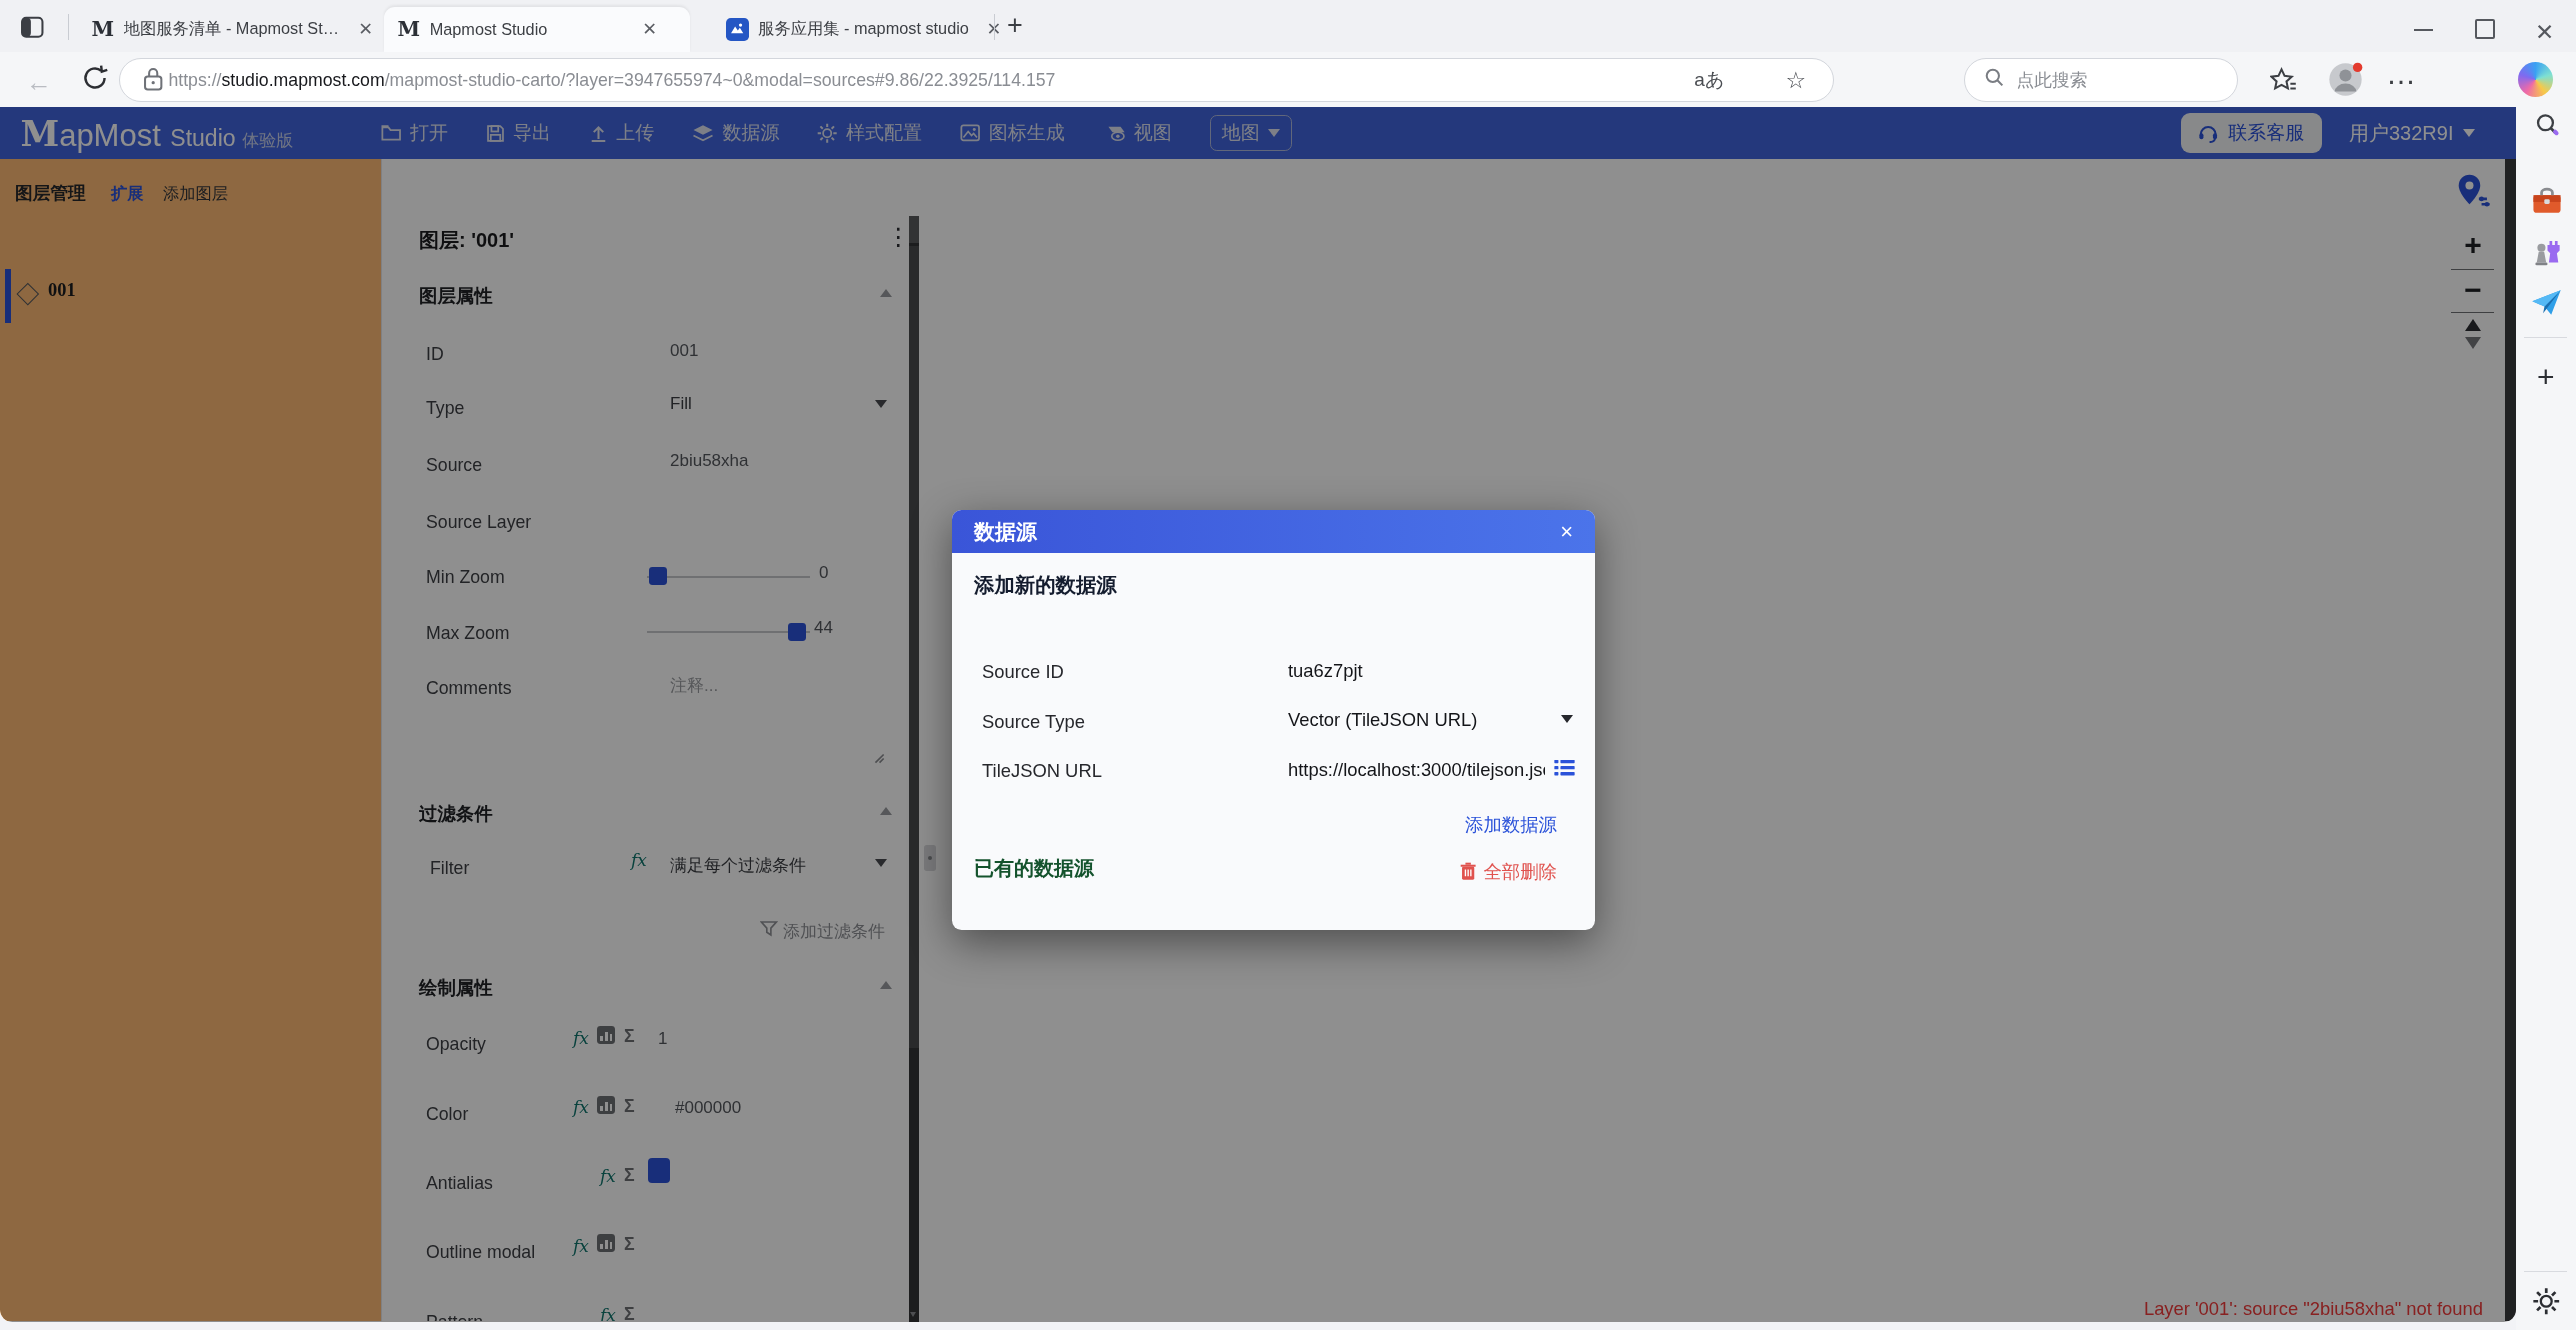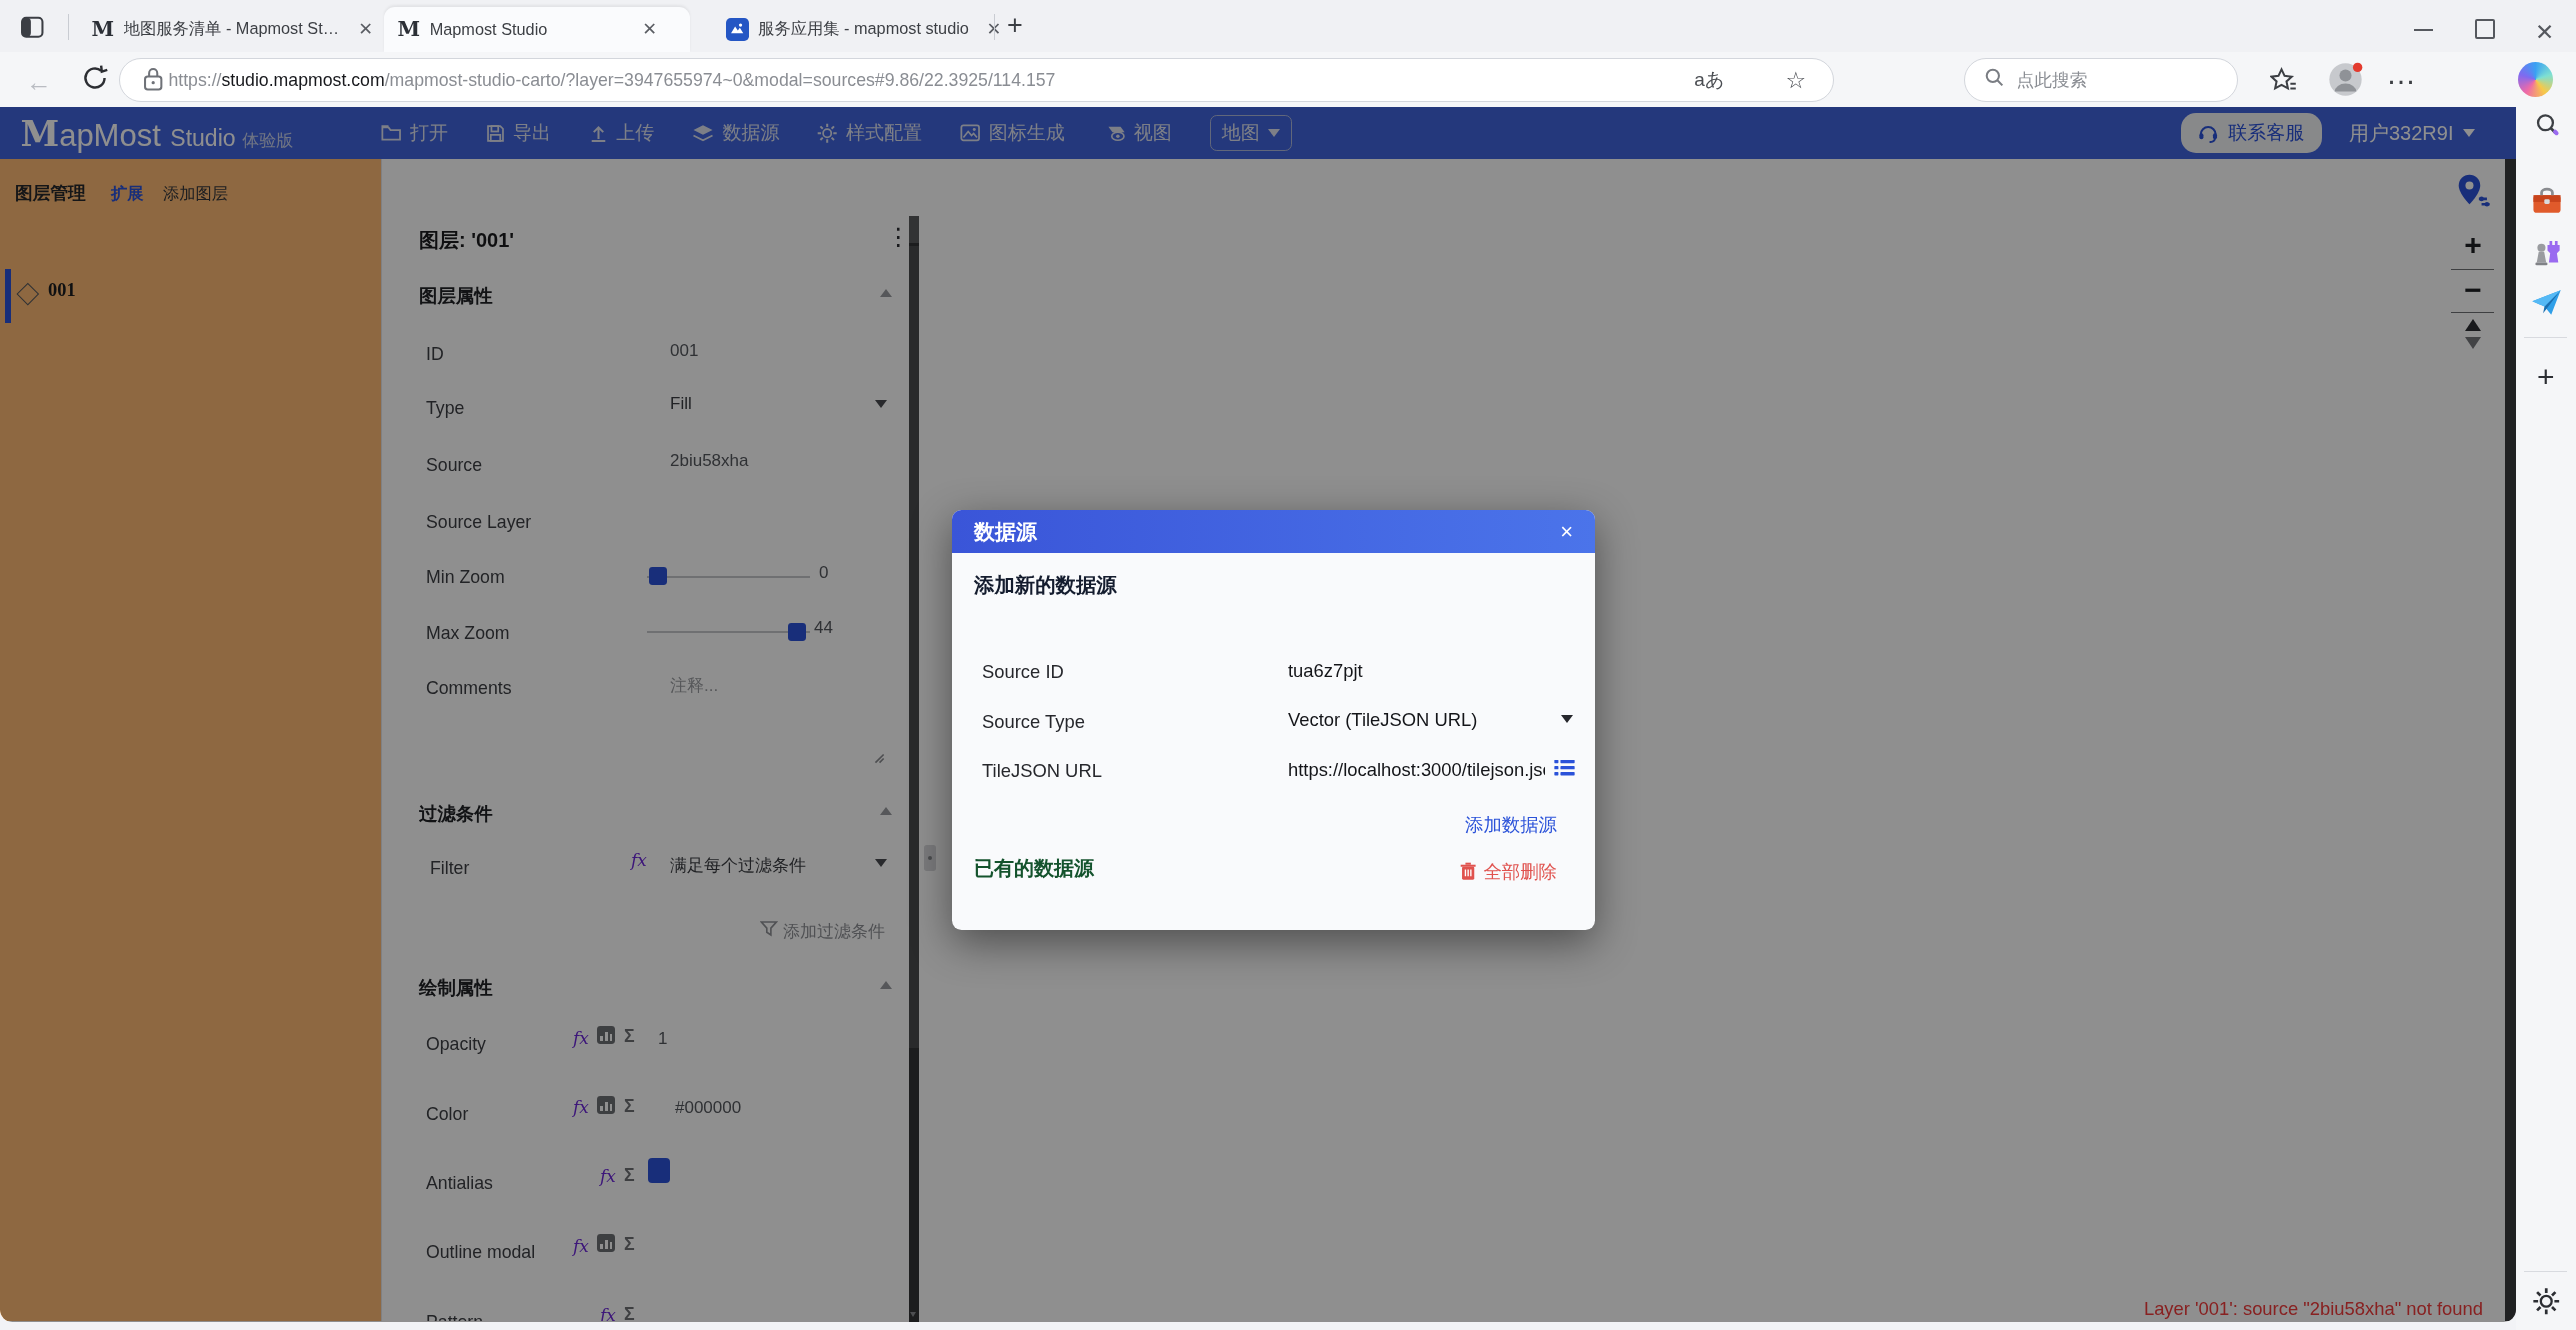--- a/index.html
+++ b/index.html
@@ -26,21 +26,21 @@
   
   .viewport{left:0;top:107px;width:2516px;height:1215px;background:#fff;border-radius:0 0 12.2px 12.2px;overflow:hidden;}
   .appheader{left:0;top:0;width:2516px;height:52px;background:#4064dd;display:flex;align-items:center;color:#e8ebf5;}
   .navitem{display:flex;align-items:center;gap:8.2px;font-size:19px;color:#dfe3f0;margin-right:38px;white-space:nowrap;}
   .logo{display:flex;align-items:baseline;color:#fff;margin-left:20.4px;margin-right:88px;}
   .panel-left{left:0;top:52px;width:381px;height:1162px;background:#fdba74;border-right:1.4px solid #e4e5e8;font-family:Liberation Serif, serif;}
   .panel-prop{left:382px;top:52px;width:537px;height:1162px;background:#fff;overflow:hidden;}
   .lbl{font-size:17.7px;color:#3d3f44;}
   .val{font-size:17px;color:#55585e;}
   .sec{font-size:18.4px;font-weight:bold;color:#202226;}
-  .fxi{font-family:"DejaVu Serif",serif;font-style:italic;font-size:17px;color:#6d28d9;}
+  .fxi{font-family:"DejaVu Serif",serif;font-style:italic;font-size:17px;color:#0f766e;}
   .sumi{font-size:17.7px;font-weight:bold;color:#6f7control;color:#6f7175;}
   .baricon{width:18.4px;height:18.4px;border-radius:3.4px;background:#6e7074;display:flex;align-items:flex-end;justify-content:center;gap:2px;padding-bottom:3.4px;box-sizing:border-box;}
   .baricon i{display:block;width:2.7px;background:#fff;}
   .caret-d{width:0;height:0;border-left:6.1px solid transparent;border-right:6.1px solid transparent;border-top:8.2px solid #4a4c50;}
   .caret-u{width:0;height:0;border-left:6.1px solid transparent;border-right:6.1px solid transparent;border-bottom:8.2px solid #9a9ca0;}
   .track{height:2px;background:#c6c8cc;}
   .handle{width:17.7px;height:17.7px;border-radius:3.4px;background:#2b52d9;}
   .propscroll{left:909px;top:109px;width:9.5px;height:1106px;background:#333436;}
   .mapdark{left:2505px;top:52px;width:11px;height:1162px;background:#3a3b3d;}
   
@@ -208,21 +208,21 @@
           <circle cx="22" cy="18" r="2.6" fill="#dfe3f0"></circle>
         </svg>
       <span>视图</span>
     </div>
     <div class="navitem" style="border:1.4px solid #aeb8dc;border-radius:6.8px;padding:4.1px 11px;margin-right:0">
       <span>地图</span>
       <span class="caret-d" style="border-top-color:#dfe3f0"></span>
     </div>
 
     <div style="margin-left:auto;display:flex;align-items:center;margin-right:41px;gap:27px">
-      <div style="background:#f3f4f7;color:#2b52d9;border-radius:15px;padding:6.8px 17.7px;display:flex;align-items:center;gap:9.5px;font-size:19px">
+      <div style="background:#f3f4f7;color:#2b52d9;border-radius:9px;padding:6.8px 17.7px;display:flex;align-items:center;gap:9.5px;font-size:19px">
         <svg width="20.4" height="20.4" viewBox="0 0 30 30">
             <path d="M4 17 a11 11 0 0 1 22 0" fill="none" stroke="#2b52d9" stroke-width="3"></path>
             <rect x="2" y="15" width="6" height="9" rx="3" fill="#2b52d9"></rect>
             <rect x="22" y="15" width="6" height="9" rx="3" fill="#2b52d9"></rect>
             <path d="M25 23 a8 6 0 0 1 -8 5" fill="none" stroke="#2b52d9" stroke-width="3"></path>
           </svg>
         <span>联系客服</span>
       </div>
       <div style="display:flex;align-items:center;gap:9.5px;font-size:20px;color:#fff">
         <span>用户332R9I</span>

